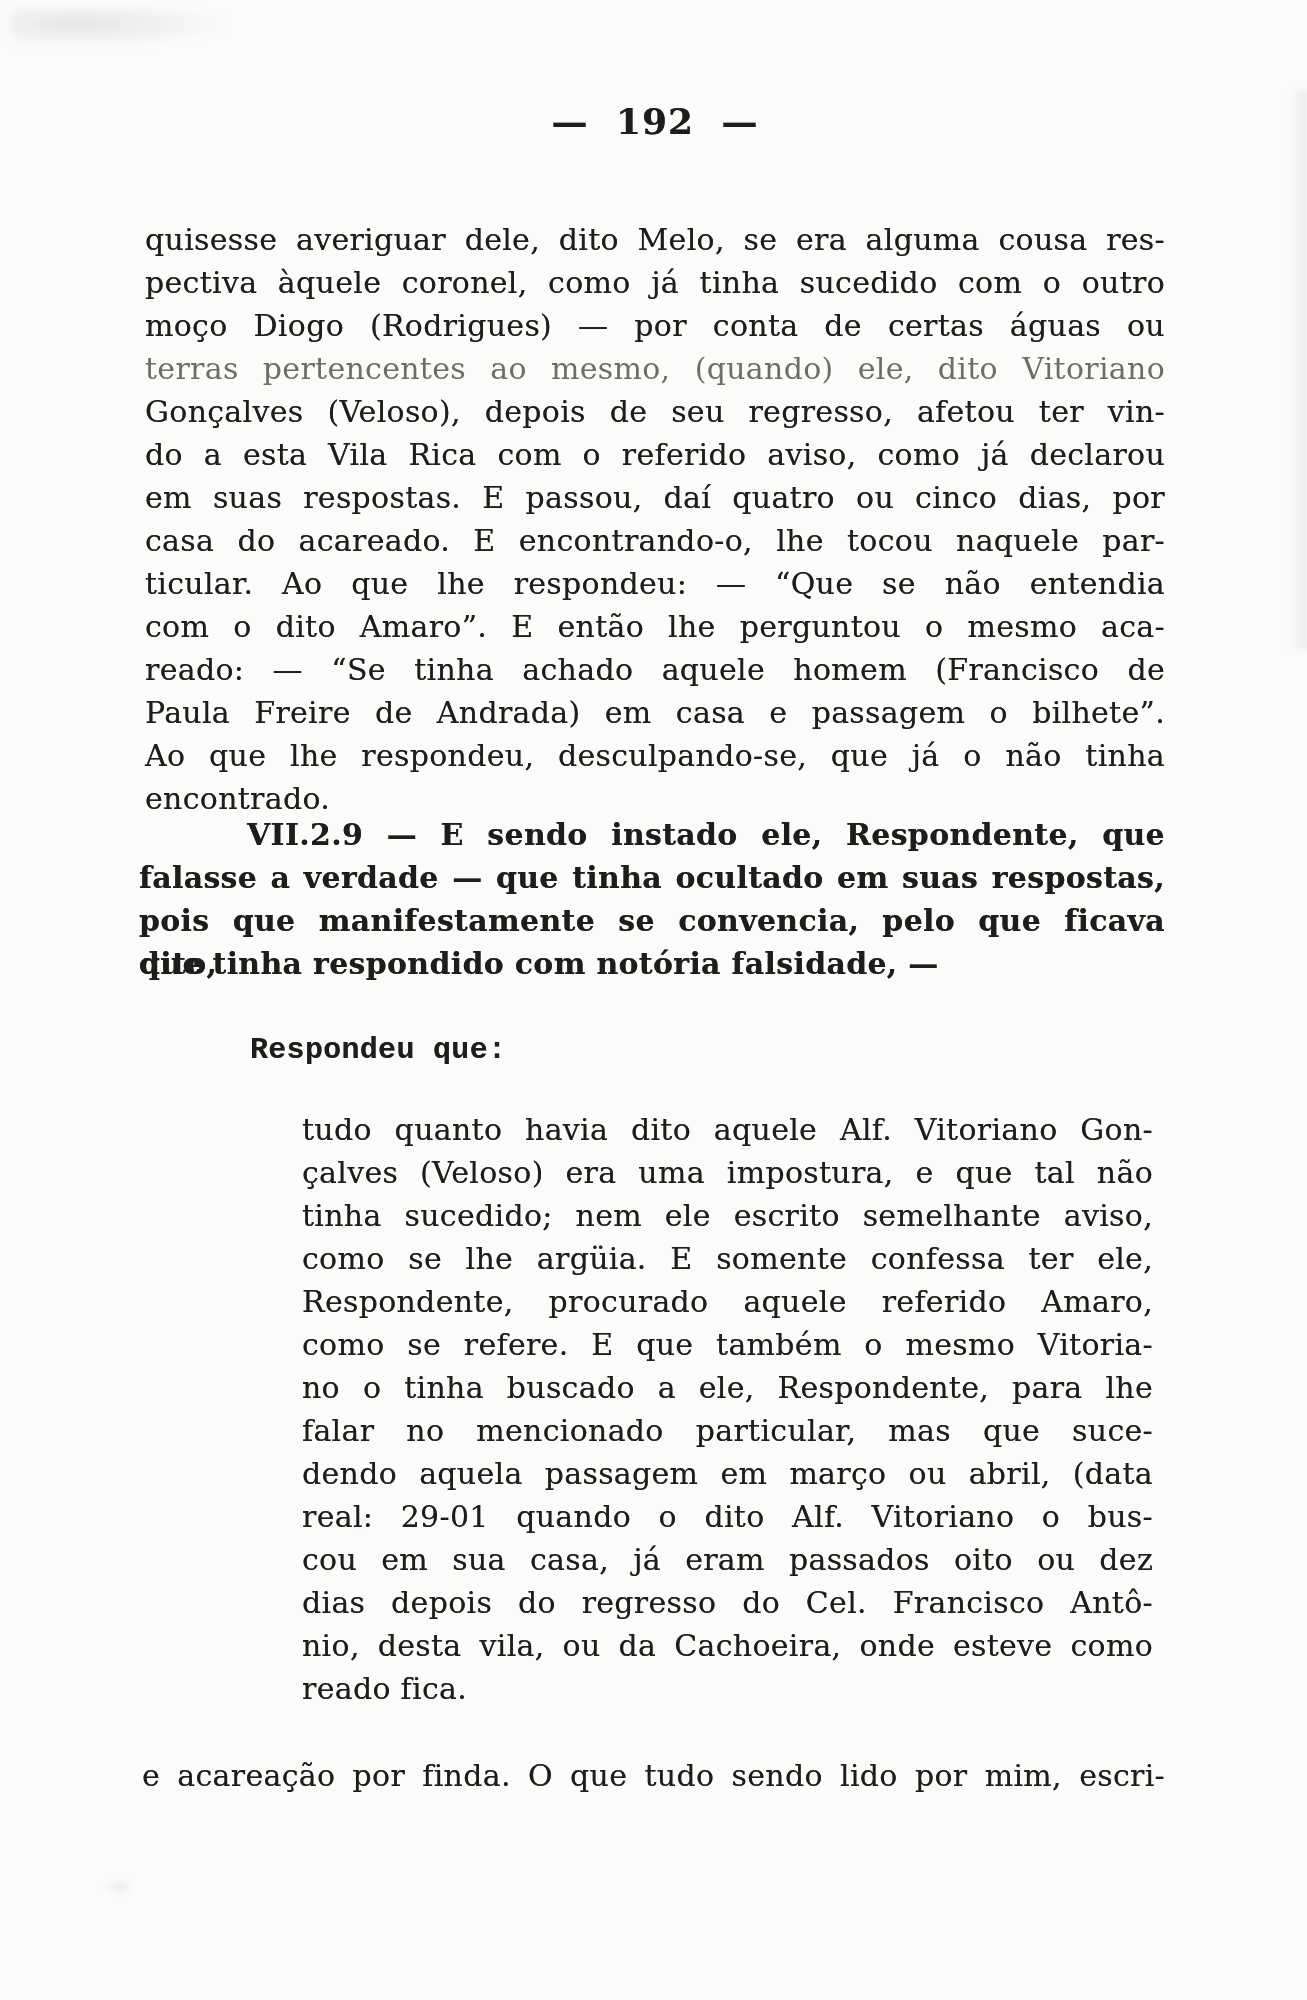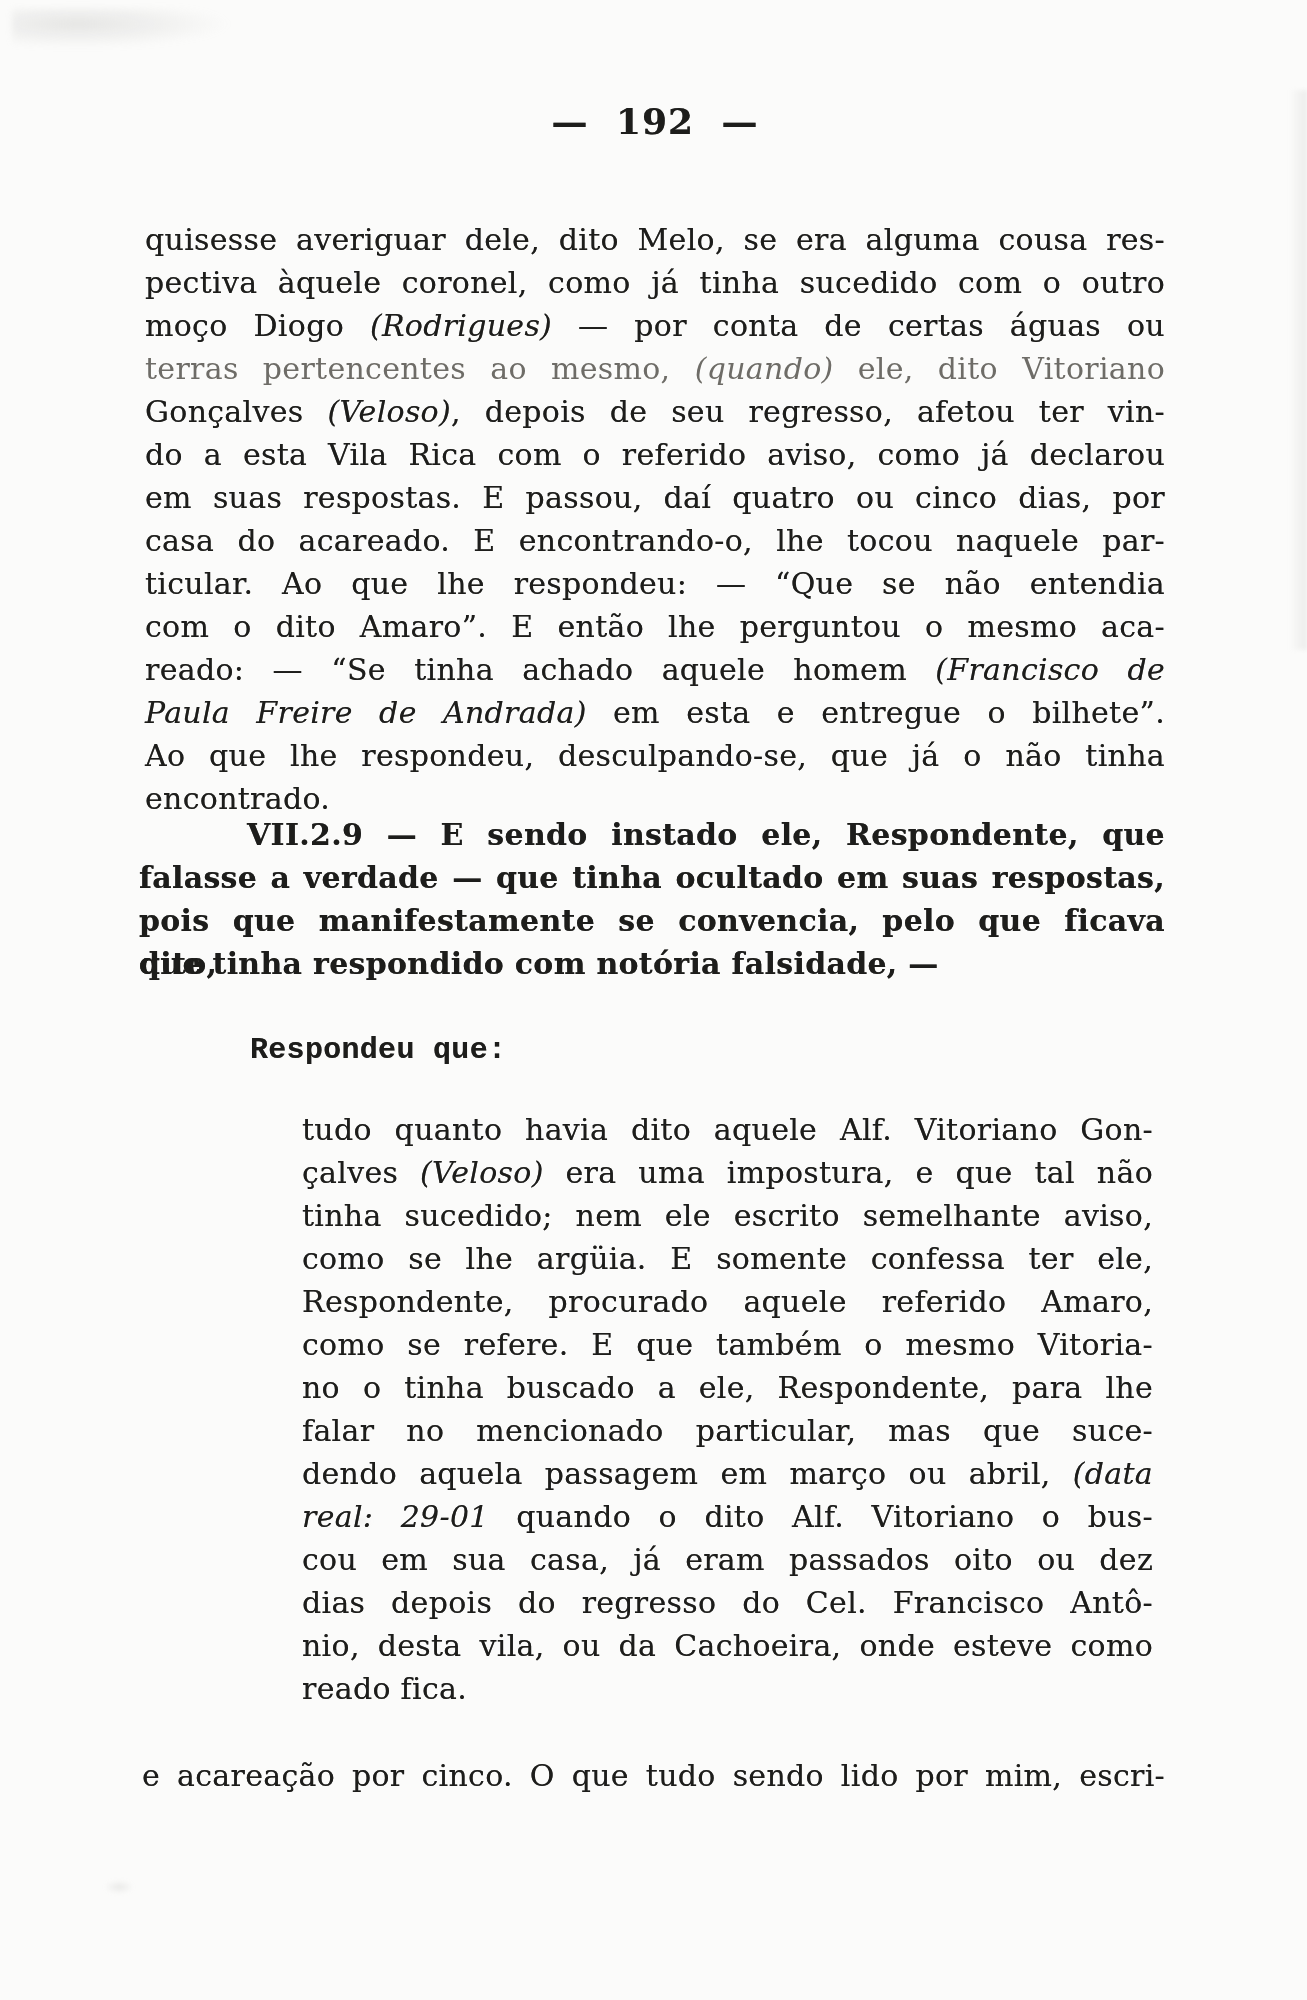--- a/index.html
+++ b/index.html
@@ -33,21 +33,21 @@
     text-align-last: left;
   }
   .tline.dim {
     color: var(--faded-ink, #56544e);
     text-shadow: none;
     opacity: 0.85;
   }
   .indent-first .tline.first {
     text-indent: 108px;
   }
-  .it { font-style: italic; }
+  .it { }
   .bd { font-weight: bold; }
 
   .page-number {
     position: absolute;
     top: 100px;
     left: 145px;
     width: 1020px;
     text-align: center;
     font-size: 36px;
     font-weight: bold;
@@ -102,21 +102,21 @@
       <div class="tline"><span>pectiva àquele coronel, como já tinha sucedido com o outro</span></div>
       <div class="tline"><span>moço Diogo </span><span class="it">(Rodrigues)</span><span> — por conta de certas águas ou</span></div>
       <div class="tline dim"><span>terras pertencentes ao mesmo, </span><span class="it">(quando)</span><span> ele, dito Vitoriano</span></div>
       <div class="tline"><span>Gonçalves </span><span class="it">(Veloso)</span><span>, depois de seu regresso, afetou ter vin-</span></div>
       <div class="tline"><span>do a esta Vila Rica com o referido aviso, como já declarou</span></div>
       <div class="tline"><span>em suas respostas. E passou, daí quatro ou cinco dias, por</span></div>
       <div class="tline"><span>casa do acareado. E encontrando-o, lhe tocou naquele par-</span></div>
       <div class="tline"><span>ticular. Ao que lhe respondeu: — “Que se não entendia</span></div>
       <div class="tline"><span>com o dito Amaro”. E então lhe perguntou o mesmo aca-</span></div>
       <div class="tline"><span>reado: — “Se tinha achado aquele homem </span><span class="it">(Francisco de</span></div>
-      <div class="tline"><span class="it">Paula Freire de Andrada)</span><span> em esta e entregue o bilhete”.</span></div>
+      <div class="tline"><span class="it">Paula Freire de Andrada)</span><span> em casa e passagem o bilhete”.</span></div>
       <div class="tline"><span>Ao que lhe respondeu, desculpando-se, que já o não tinha</span></div>
       <div class="tline nofill"><span>encontrado.</span></div>
     </div>
 
   <div class="block para-vii29 indent-first">
       <div class="tline first"><span>VII.2.9 — E sendo instado ele, Respondente, que</span></div>
       <div class="tline"><span>falasse a verdade — que tinha ocultado em suas respostas,</span></div>
       <div class="tline"><span>pois que manifestamente se convencia, pelo que ficava dito,</span></div>
       <div class="tline nofill"><span>que tinha respondido com notória falsidade, —</span></div>
     </div>
@@ -136,16 +136,16 @@
       <div class="tline"><span>falar no mencionado particular, mas que suce-</span></div>
       <div class="tline"><span>dendo aquela passagem em março ou abril, </span><span class="it">(data</span></div>
       <div class="tline"><span class="it">real: 29-01</span><span> quando o dito Alf. Vitoriano o bus-</span></div>
       <div class="tline"><span>cou em sua casa, já eram passados oito ou dez</span></div>
       <div class="tline"><span>dias depois do regresso do Cel. Francisco Antô-</span></div>
       <div class="tline"><span>nio, desta vila, ou da Cachoeira, onde esteve como</span></div>
       <div class="tline nofill"><span>reado fica.</span></div>
     </div>
 
   <div class="block para-closing indent-first">
-      <div class="tline"><span>e acareação por cinco. O que tudo sendo lido por mim, escri-</span></div>
+      <div class="tline"><span>e acareação por finda. O que tudo sendo lido por mim, escri-</span></div>
     </div>
 
 </div>
 
 </body></html>

